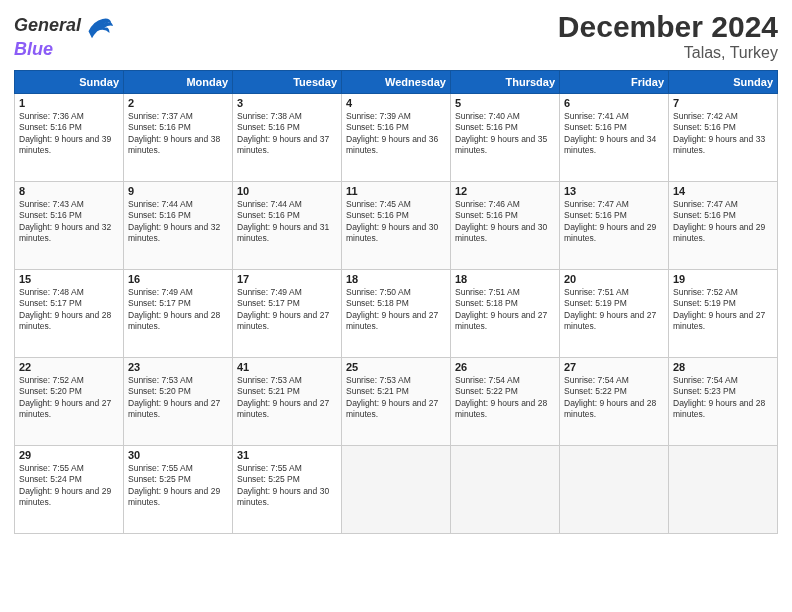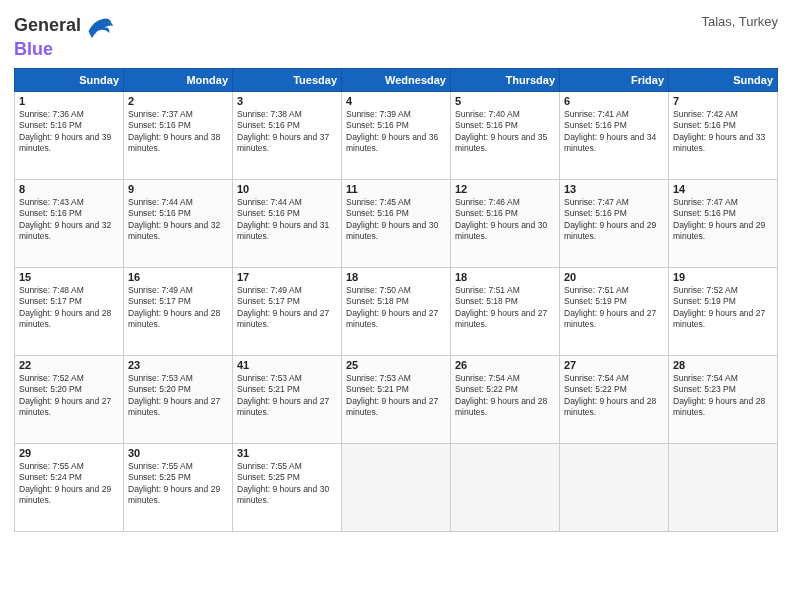--- a/index.html
+++ b/index.html
@@ -25,37 +25,38 @@
     .logo {
       display: flex;
       align-items: center;
       gap: 0;
     }
     .logo-text {
       font-size: 18px;
       font-weight: bold;
       color: #333;
       line-height: 1.1;
+      font-style: italic;
     }
     .logo-icon {
       width: 28px;
       height: 28px;
       margin-left: 2px;
     }
     .title-block {
       text-align: right;
     }
     .month-title {
       font-size: 30px;
       font-weight: bold;
       color: #333;
       line-height: 1;
     }
     .location {
-      font-size: 13px;
+      font-size: 16px;
       color: #555;
       margin-top: 2px;
     }
     .calendar {
       width: 100%;
       border-collapse: collapse;
       font-size: 9.5px;
     }
     .calendar thead tr th {
       background: #1565c0;
@@ -103,20 +104,21 @@
         <div style="display:flex;align-items:center;gap:2px;">
           <span class="logo-text">General</span>
           <svg class="logo-icon" viewBox="0 0 32 28" xmlns="http://www.w3.org/2000/svg">
             <path d="M4 20 Q10 8 20 6 Q28 4 30 10 Q26 8 20 12 Q30 6 32 14 Q28 12 22 16 Q28 14 28 22 Q22 16 14 20 Q10 24 8 28 Q6 24 4 20Z" fill="#1565c0"></path>
           </svg>
         </div>
         <span class="logo-text" style="color:#8b5cf6;font-size:18px;">Blue</span>
       </div>
     </div>
     <div class="title-block">
+      <div class="month-title">December 2024</div>
       <div class="location">Talas, Turkey</div>
     </div>
   </div>
 
   <table class="calendar">
     <thead>
       <tr id="dow-row">
           <th>Sunday</th>
           <th>Monday</th>
           <th>Tuesday</th>

